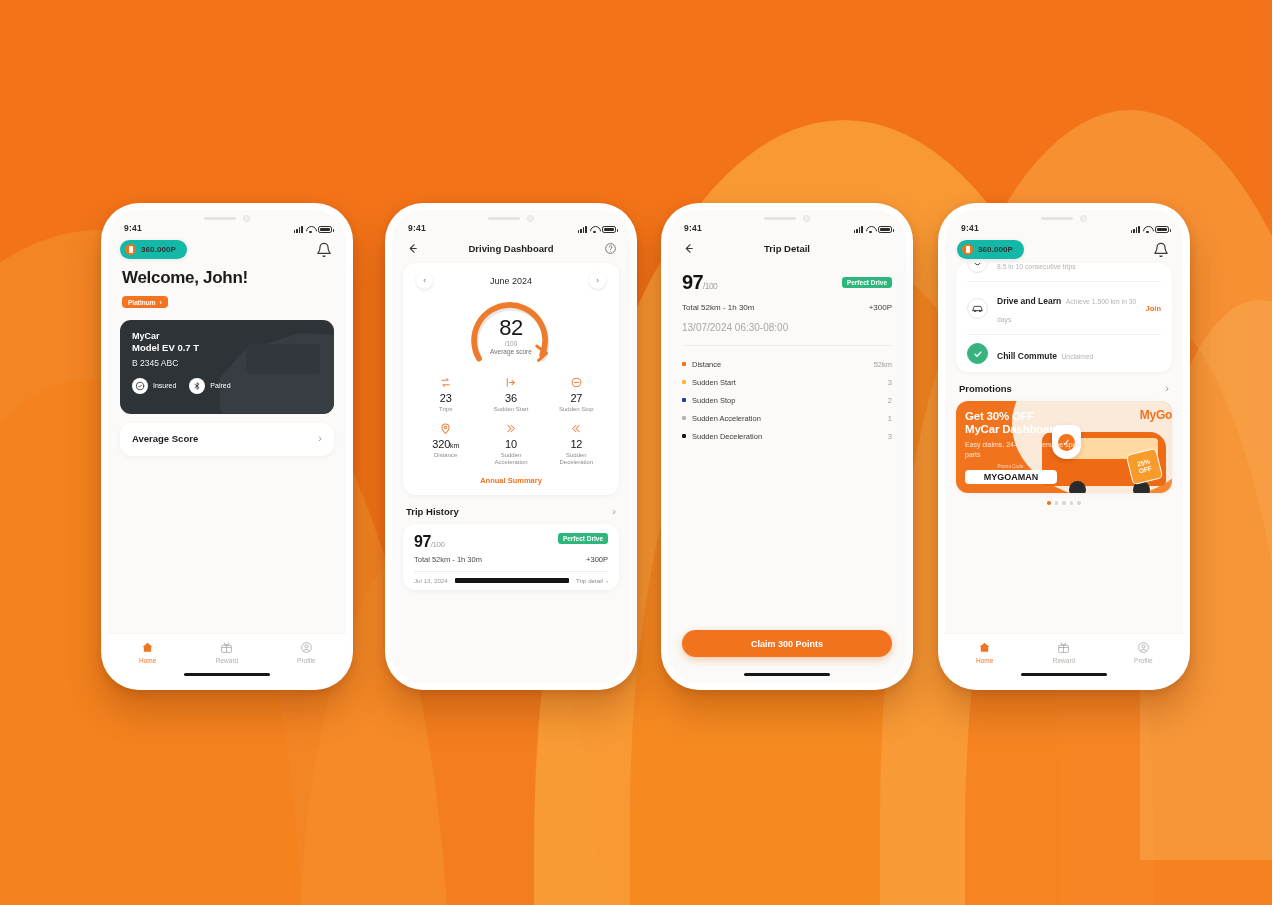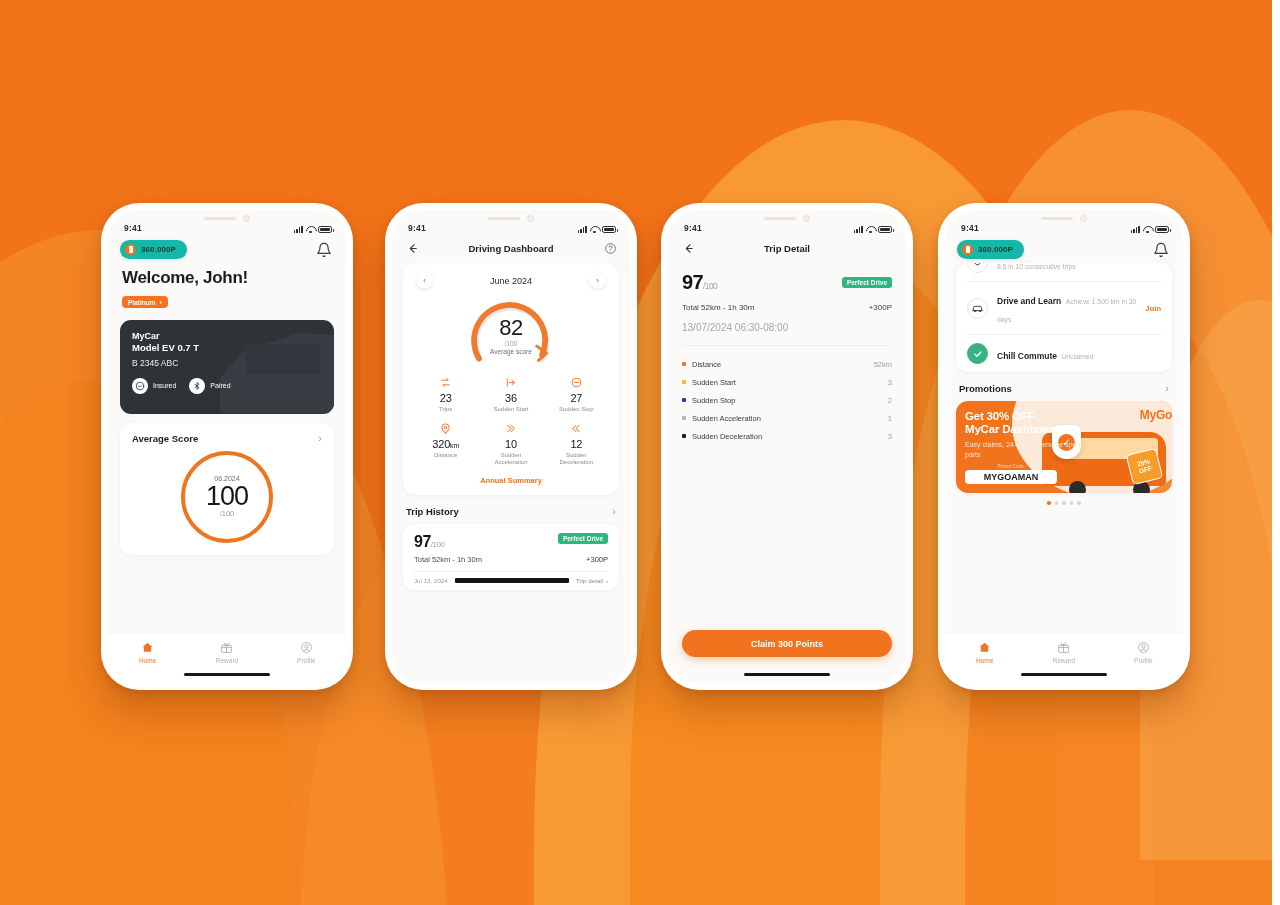--- a/index.html
+++ b/index.html
@@ -413,27 +413,20 @@
               <span class="lbl">Paired</span>
             </div>
           </div>
         </div>
 
         <div class="avg-card">
           <div class="avg-head">
             <span class="avg-title">Average Score</span>
             <span class="chev-r">›</span>
           </div>
-          <div class="ring-wrap">
-            <div class="ring">
-              <span class="date">06.2024</span>
-              <span class="num">100</span>
-              <span class="den">/100</span>
-            </div>
-          </div>
         </div>
 
         <div class="tabbar">
           <div class="tab active">
             <svg viewBox="0 0 24 24" width="13" height="13" fill="#EE7623">
                 <path d="M12 3L3 11h2.2v9h13.6v-9H21z"></path>
               </svg>
             <span class="t-lbl">Home</span>
           </div>
           <div class="tab">

